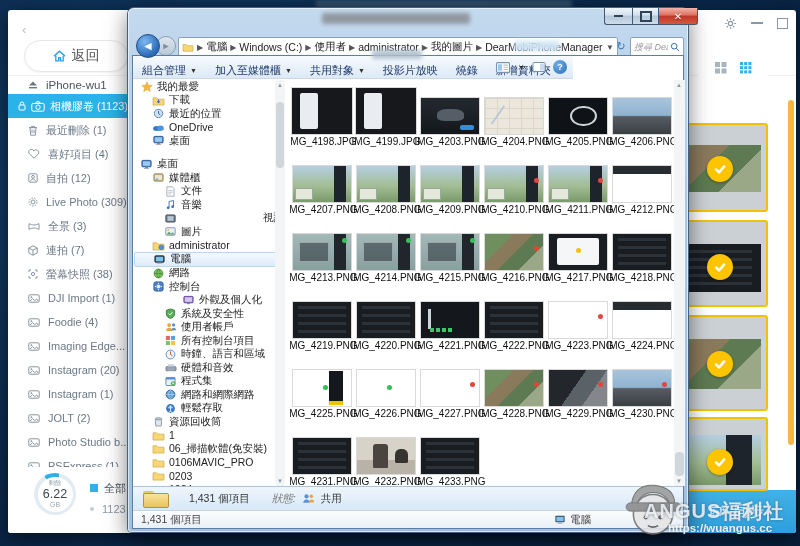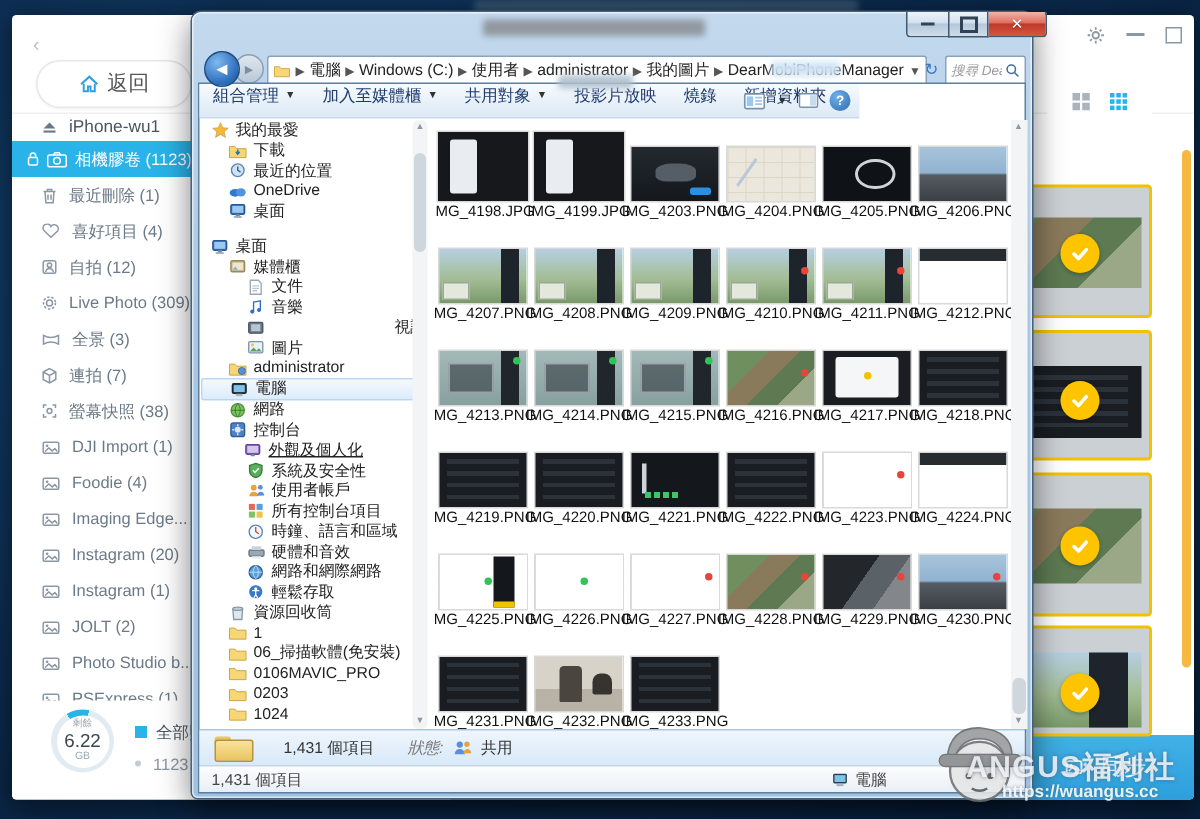--- a/index.html
+++ b/index.html
@@ -92,21 +92,21 @@
   #refresh-btn{position:absolute;left:486px;top:29px;width:14px;height:18px;display:flex;align-items:center;justify-content:center;
     color:#3a7abf;font-size:11px;cursor:pointer;}
   #search-box{position:absolute;left:502px;top:29px;width:46px;height:18px;background:#fff;
     border:1px solid #8aa3bd;border-radius:2px;display:flex;align-items:center;padding:0 3px;gap:2px;}
   #search-box .ph{font-size:9px;color:#999;font-style:italic;white-space:nowrap;overflow:hidden;flex:1;}
   
   #win-body{position:absolute;left:5px;top:48px;width:550px;height:472px;background:#fff;
     box-shadow:0 0 0 1px #5d7e9e;}
   #toolbar{position:absolute;left:5px;top:48px;width:440px;height:22px;
     background:linear-gradient(#f7fbfe,#e9f1f9 50%,#dde9f5);border-bottom:1px solid #c9d9ea;
-    display:flex;align-items:flex-start;font-size:11px;color:#1e3a6e;}
+    display:flex;align-items:flex-end;font-size:11px;color:#1e3a6e;}
   .tb-item{padding:0 9px;display:flex;align-items:center;gap:4px;white-space:nowrap;cursor:pointer;}
   .tb-caret{font-size:7px;color:#333;}
   #tb-right{position:absolute;right:6px;top:0;height:22px;display:flex;align-items:center;gap:7px;}
   #help-btn{width:14px;height:14px;border-radius:50%;background:radial-gradient(circle at 35% 30%,#6fb0e8,#2d6db5);
     color:#fff;font-size:9px;font-weight:bold;display:flex;align-items:center;justify-content:center;cursor:pointer;}
   
   #tree{position:absolute;left:6px;top:72px;width:150px;height:494px;overflow:hidden;font-size:10.5px;color:#222;}
   .tree-row{height:13.5px;display:flex;align-items:center;gap:4px;white-space:nowrap;cursor:pointer;}
   .tree-row.sel{background:linear-gradient(#f4f9fe,#dcebfb);border:1px solid #b9d7f1;border-radius:2px;height:12.5px;}
   .tree-gap{height:10px;}
@@ -716,21 +716,21 @@
         <div class="tree-row" style="padding-left: 18px;">
           <span class="ic">
             <svg width="11" height="11" viewBox="0 0 12 12">
               <rect x="1" y="1" width="10" height="10" rx="2" fill="#4f81c8" stroke="#2d5e92"></rect>
               <circle cx="6" cy="6" r="2.2" fill="#dce8f5"></circle>
               <path d="M6 2v1.4M6 8.6V10M2 6h1.4M8.6 6H10" stroke="#dce8f5" stroke-width="1.1"></path>
             </svg>
           </span>
           <span>控制台</span>
         </div>
-        <div class="tree-row" style="padding-left: 28px; text-decoration: underline;">
+        <div class="tree-row" style="padding-left: 48px;">
           <span class="ic">
             <svg width="11" height="11" viewBox="0 0 12 12">
               <rect x="1" y="1.5" width="10" height="7" rx="1" fill="#8e6cc8" stroke="#5e4492"></rect>
               <rect x="2" y="2.5" width="8" height="5" fill="#d5c6ee"></rect>
               <rect x="4.5" y="8.5" width="3" height="1.5" fill="#7a8a99"></rect>
             </svg>
           </span>
           <span>外觀及個人化</span>
         </div>
         <div class="tree-row" style="padding-left: 30px;">
@@ -775,20 +775,31 @@
         </div>
         <div class="tree-row" style="padding-left: 30px;">
           <span class="ic">
             <svg width="12" height="10" viewBox="0 0 13 11">
               <rect x="1" y="4" width="11" height="4.6" rx="1" fill="#9aa7b4" stroke="#6a7784"></rect>
               <rect x="3" y="1.4" width="7" height="2.6" fill="#c8d2dc"></rect>
               <rect x="3" y="8.6" width="7" height="1.8" fill="#e8eef4"></rect>
             </svg>
           </span>
           <span>硬體和音效</span>
+        </div>
+        <div class="tree-row" style="padding-left: 30px;">
+          <span class="ic">
+            <svg width="11" height="11" viewBox="0 0 12 12">
+              <rect x="1" y="1.6" width="10" height="8.8" rx="1" fill="#e8f0f8" stroke="#5b87b5"></rect>
+              <rect x="1" y="1.6" width="10" height="2.2" fill="#5b8fd8"></rect>
+              <circle cx="8.8" cy="8" r="2.4" fill="#58b05a"></circle>
+              <path d="M7.8 8h2M8.8 7v2" stroke="#fff" stroke-width=".8"></path>
+            </svg>
+          </span>
+          <span>程式集</span>
         </div>
         <div class="tree-row" style="padding-left: 30px;">
           <span class="ic">
             <svg width="11" height="11" viewBox="0 0 12 12">
               <circle cx="6" cy="6" r="4.8" fill="#5aa0d8" stroke="#2d5e92"></circle>
               <path d="M1.2 6h9.6M6 1.2c-2.6 2.8-2.6 6.8 0 9.6M6 1.2c2.6 2.8 2.6 6.8 0 9.6" stroke="#bcdcf4" fill="none" stroke-width=".7"></path>
             </svg>
           </span>
           <span>網路和網際網路</span>
         </div>

